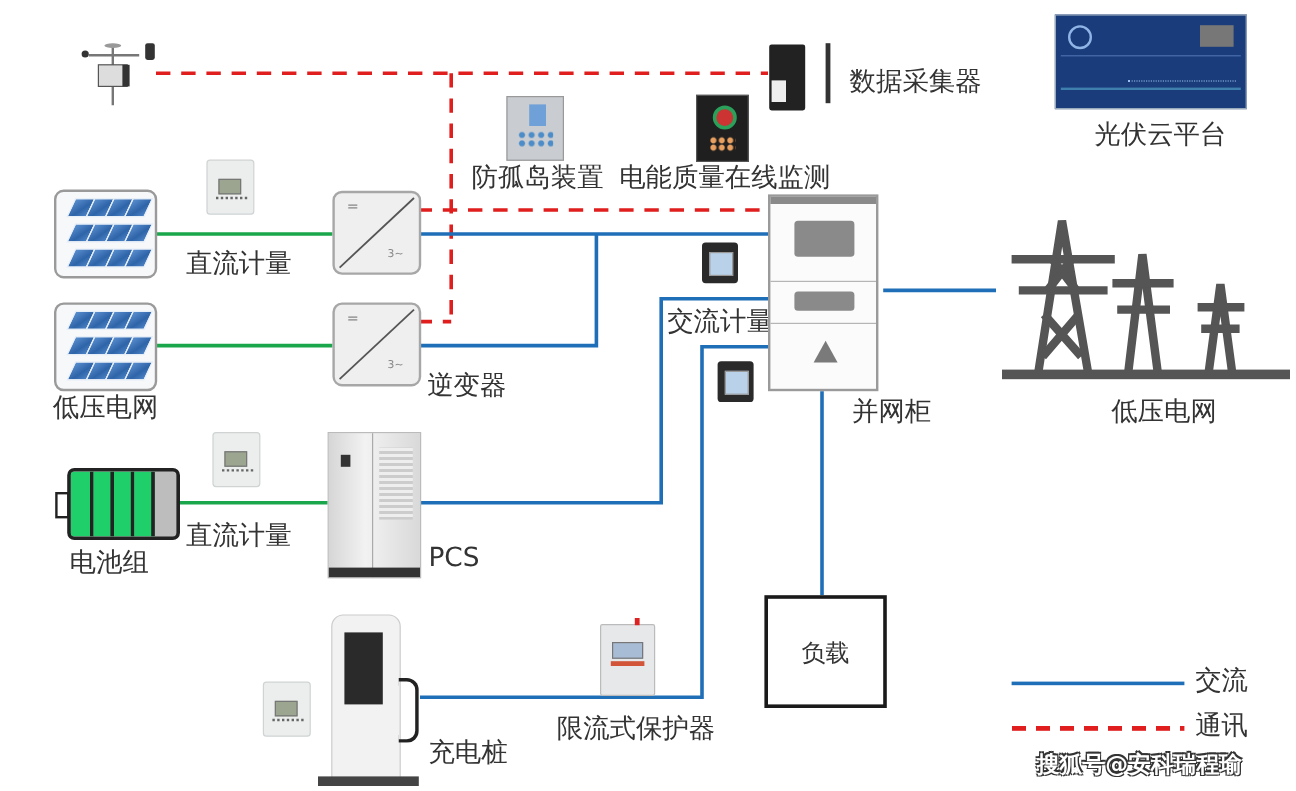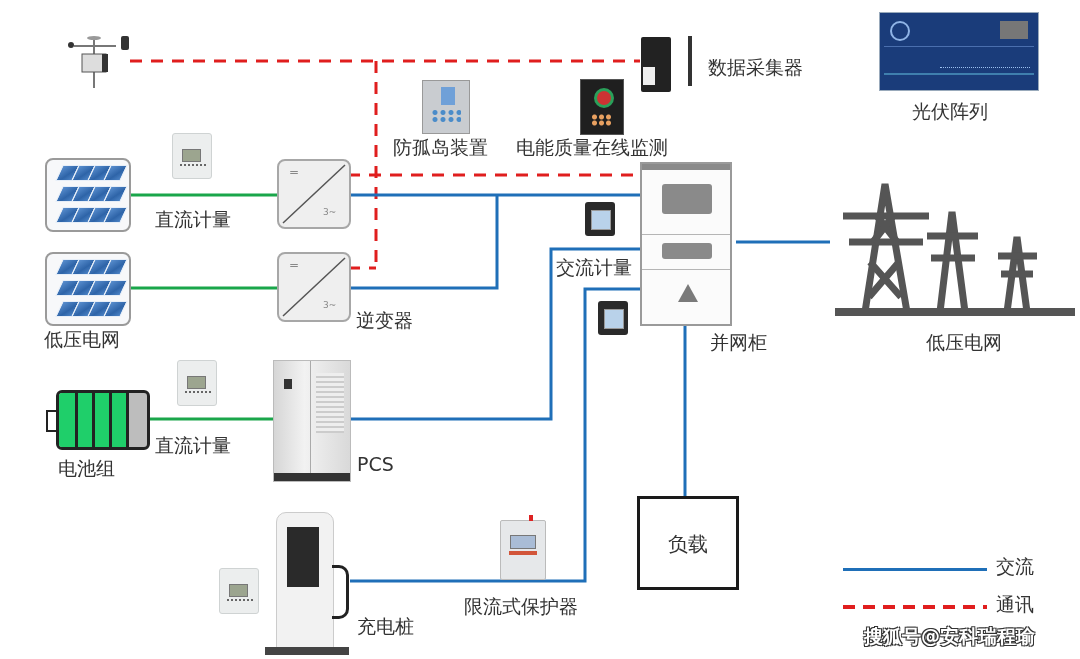--- a/index.html
+++ b/index.html
@@ -1,19 +1,19 @@
 <!DOCTYPE html>
 <html><head>
 <meta charset="utf-8">
 <style>
   html, body { margin: 0; padding: 0; background: #ffffff; }
   body { width: 1080px; height: 659px; position: relative; overflow: hidden;
          font-family: "DejaVu Sans", "Liberation Sans", sans-serif; color: #333333; }
   .abs { position: absolute; }
-  .lbl { position: absolute; font-size: 19px; color: #333333; white-space: nowrap; line-height: 1; }
+  .lbl { position: absolute; font-size: 22px; color: #333333; white-space: nowrap; line-height: 1; }
   svg.wires { position: absolute; left: 0; top: 0; width: 1080px; height: 659px; }
   .panel { position: absolute; width: 82px; height: 70px; border: 2px solid #9a9a9a; border-radius: 8px; background: #f7f8fa; overflow: hidden; }
   .cell { position: absolute; width: 15px; height: 14px; background: linear-gradient(135deg,#5a8fcf 0%,#2e64a8 60%,#4d84c6 100%); transform: skewX(-25deg); border: 1px solid #e6eef8; }
   .inverter { position: absolute; width: 70px; height: 66px; border: 2px solid #a7a7a7; border-radius: 8px; background: #efefef; }
   .meter-din { position: absolute; width: 38px; height: 44px; background: #eceeee; border: 1px solid #cfd3d3; border-radius: 3px; }
   .meter-din .scr { position: absolute; left: 9px; top: 15px; width: 17px; height: 11px; background: #9ca58f; border: 1px solid #777; }
   .meter-din .btns { position: absolute; left: 7px; top: 30px; width: 26px; height: 3px; border-top: 2px dotted #666; }
   .meter-sq { position: absolute; width: 30px; height: 34px; background: #2a2a2a; border-radius: 3px; }
   .meter-sq .scr { position: absolute; left: 6px; top: 8px; width: 18px; height: 18px; background: #b9d2ea; border: 1px solid #999; }
   .cabinet { position: absolute; left: 640px; top: 162px; width: 88px; height: 160px; border: 2px solid #9a9a9a; background: #fbfbfb; }
@@ -135,21 +135,21 @@
 <div class="abs" style="left:688px;top:36px;width:4px;height:50px;background:#333;"></div>
 <div class="lbl" style="left:708px;top:58px;">数据采集器</div>
 
 <div class="cloud">
   <div class="abs" style="left:10px;top:8px;width:16px;height:16px;border-radius:50%;border:2px solid #8fb4e6;"></div>
   <div class="abs" style="left:120px;top:8px;width:28px;height:18px;background:#777;"></div>
   <div class="abs" style="left:4px;top:33px;width:150px;height:1px;background:#4a6fae;"></div>
   <div class="abs" style="left:60px;top:44px;width:90px;height:10px;border-bottom:1px dotted #9cc0f0;"></div>
   <div class="abs" style="left:4px;top:60px;width:150px;height:2px;background:#3f7fae;"></div>
 </div>
-<div class="lbl" style="left:912px;top:102px;">光伏阵列</div>
+<div class="lbl" style="left:912px;top:102px;">光伏云平台</div>
 
 <div class="meter-sq" style="left:585px;top:202px;">
     <div class="scr"></div>
   </div>
 <div class="lbl" style="left:556px;top:258px;">交流计量</div>
 <div class="meter-sq" style="left:598px;top:301px;">
     <div class="scr"></div>
   </div>
 
 <div class="cabinet">

